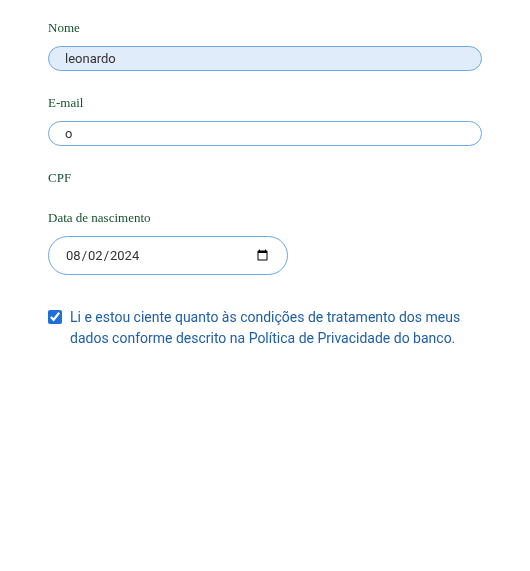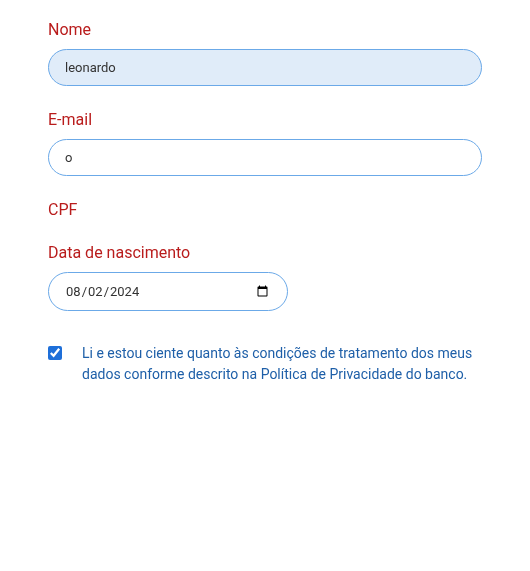--- a/index.html
+++ b/index.html
@@ -13,28 +13,29 @@
       width: 530px;
       height: 571px;
       padding: 20px 48px;
       color: #333;
     }
     .field-group {
       margin-bottom: 24px;
     }
     .field-label {
       display: block;
-      font-size: 16px;
-      color: #b91c1c;
+      font-size: 13px;
+      color: #14532d;
       margin-bottom: 10px;
       font-weight: 400;
+      font-family: Liberation Serif, serif;
     }
     .field-input {
       width: 100%;
-      padding: 10px 16px;
+      padding: 4px 16px;
       border: 1px solid #6ba9e8;
       border-radius: 24px;
       font-size: 13px;
       color: #333;
       background: #fff;
       outline: none;
       font-family: inherit;
     }
     .field-input.highlighted {
       background: #e0ecf9;
@@ -49,21 +50,21 @@
       border-radius: 24px;
       font-size: 13px;
       color: #333;
       background: #fff;
       outline: none;
       font-family: inherit;
     }
     .consent-row {
       display: flex;
       align-items: flex-start;
-      gap: 20px;
+      gap: 8px;
       margin-top: 32px;
     }
     .consent-checkbox {
       margin-top: 3px;
       width: 14px;
       height: 14px;
       accent-color: #1e6fd9;
       flex-shrink: 0;
     }
     .consent-text {

